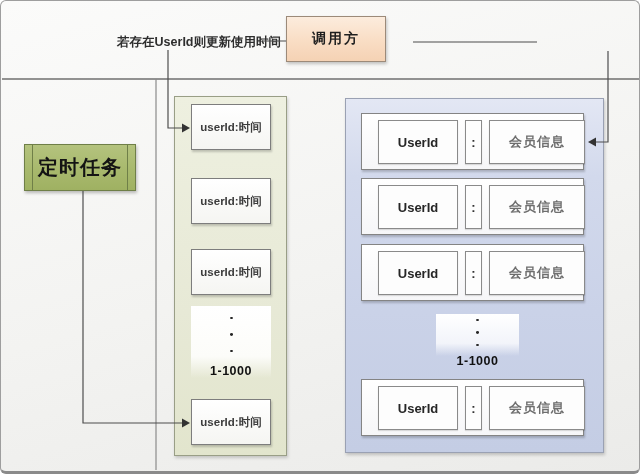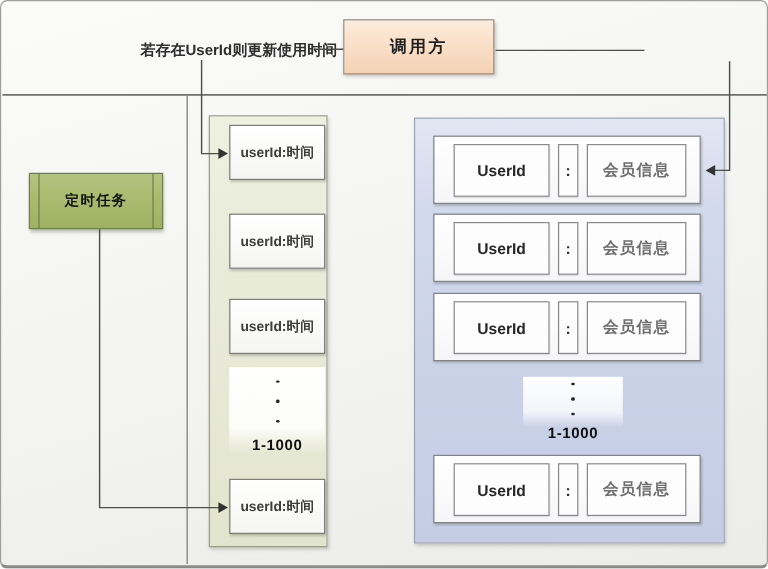--- a/index.html
+++ b/index.html
@@ -6,48 +6,48 @@
   *{box-sizing:border-box;font-family:"Liberation Sans","DejaVu Sans",sans-serif;}
   .frame{
     position:relative;width:640px;height:474px;overflow:hidden;
     background:linear-gradient(165deg,#fbfbfa 0%,#f3f3f1 55%,#ebebe9 100%);
     border:1px solid #9e9e9e;border-bottom:3px solid #8a8a8a;border-radius:6px;
   }
   .connectors{position:absolute;left:0;top:0;width:640px;height:474px;z-index:5;pointer-events:none;}
 
   
   .caller{
-    position:absolute;left:285px;top:15px;width:126px;height:46px;z-index:3;
+    position:absolute;left:285px;top:15px;width:100px;height:46px;z-index:3;
     background:linear-gradient(180deg,#fcecdd 0%,#f9ddc4 55%,#f5d2b4 100%);
     border:1px solid #9c8a79;box-shadow:1px 2px 3px rgba(0,0,0,.22);
     display:flex;align-items:center;justify-content:center;
     font-size:14px;font-weight:bold;color:#1f1f1f;letter-spacing:2px;
   }
 
   
   .annot{position:absolute;z-index:3;font-size:12.5px;font-weight:bold;color:#2e2e2e;white-space:nowrap;}
   .annot-left{left:96px;top:33px;width:184px;text-align:right;}
   .annot-right{left:537px;top:34px;}
 
   
   .task{
     position:absolute;left:23px;top:143px;width:112px;height:47px;z-index:3;
     background:linear-gradient(180deg,#b4c37e 0%,#a8b96d 55%,#9fb162 100%);
     border:1px solid #6f7f48;box-shadow:1px 2px 3px rgba(0,0,0,.25);
     display:flex;align-items:center;justify-content:center;
-    font-size:12px;font-weight:bold;color:#141414;letter-spacing:1px;
+    font-size:20px;font-weight:bold;color:#141414;letter-spacing:1px;
   }
   .task::before,.task::after{
     content:"";position:absolute;top:0;bottom:0;width:1px;background:#6f7f48;
   }
   .task::before{left:7px;} .task::after{right:7px;}
 
   
   .tcache{
-    position:absolute;left:173px;top:95px;width:99px;height:360px;z-index:2;
+    position:absolute;left:173px;top:95px;width:113px;height:360px;z-index:2;
     background:linear-gradient(180deg,#eef0e0 0%,#e7e9d6 60%,#e2e5cd 100%);
     border:1px solid #999e86;box-shadow:1px 2px 3px rgba(0,0,0,.18);
   }
   .t-item{
     position:absolute;left:16px;width:80px;height:46px;
     background:linear-gradient(180deg,#ffffff 0%,#f5f5f2 100%);
     border:1px solid #7d7d7d;box-shadow:1px 1.5px 2px rgba(0,0,0,.2);
     display:flex;align-items:center;justify-content:center;
     font-size:11.5px;font-weight:bold;color:#3c3c3c;white-space:nowrap;
   }
@@ -75,21 +75,21 @@
     background:linear-gradient(180deg,#ffffff 0%,#f6f6f8 100%);
     border:1px solid #848484;box-shadow:1px 1.5px 2px rgba(0,0,0,.2);padding-left:44px;
   }
   .r1{top:14px;} .r2{top:79px;} .r3{top:145px;} .r4{top:280px;}
   .m-key,.m-colon,.m-val{
     position:absolute;top:6px;height:44px;background:#fdfdfd;border:1px solid #8a8a8a;
     display:flex;align-items:center;justify-content:center;box-shadow:0 1px 1px rgba(0,0,0,.12);
   }
   .m-key{left:16px;width:80px;font-size:13px;font-weight:bold;color:#262626;}
   .m-colon{left:103px;width:17px;font-size:13px;font-weight:bold;color:#333;}
-  .m-val{left:127px;width:83px;font-size:13px;font-weight:bold;color:#6e6e6e;letter-spacing:1px;}
+  .m-val{left:127px;width:96px;font-size:13px;font-weight:bold;color:#6e6e6e;letter-spacing:1px;}
   .m-dots{position:absolute;left:90px;top:215px;width:83px;height:42px;padding-top:5px;
     background:linear-gradient(180deg,#ffffff 0%,#f2f4fa 70%,rgba(255,255,255,0) 100%);}
   .m-dots .dot{margin-bottom:10px;}
   .m-range{position:absolute;left:90px;top:255px;width:83px;text-align:center;z-index:3;}
 </style>
 </head>
 <body>
 
 <div class="frame">
 

